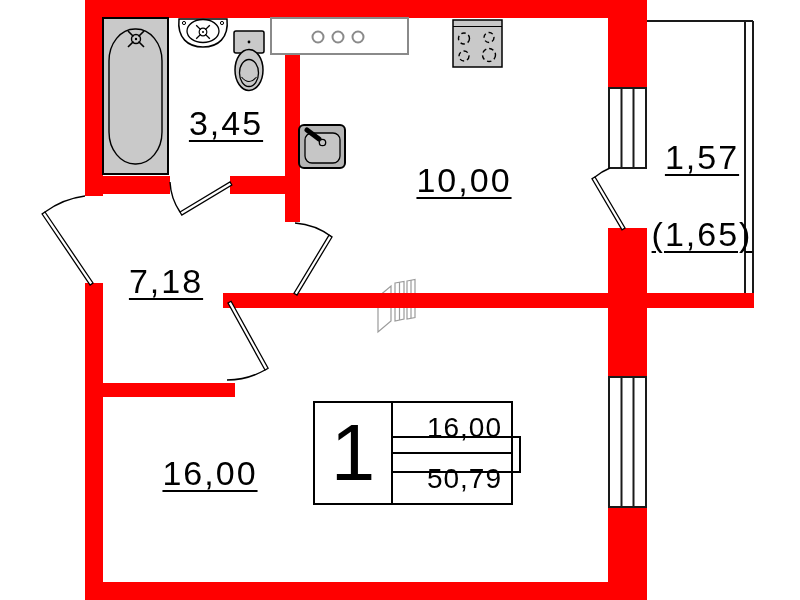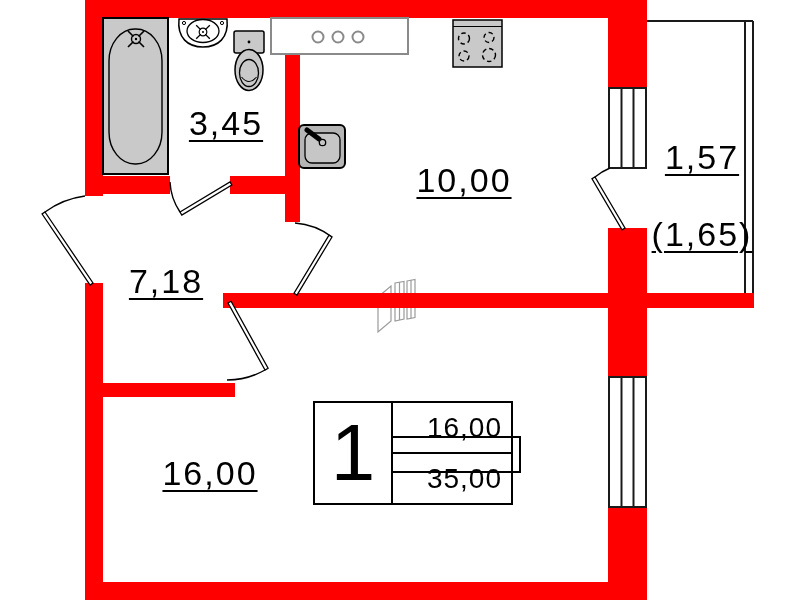--- a/index.html
+++ b/index.html
@@ -161,18 +161,18 @@
   <div class="room-label" style="left:456px; top:161px;margin-left:8px;">10,00</div>
   <div class="room-label" style="left:166px; top:262px;">7,18</div>
   <div class="room-label" style="left:210px; top:454px;">16,00</div>
   <div class="room-label" style="left:702px; top:138px;">1,57</div>
   <div class="room-label" style="left:702px; top:170px;margin-top:45px;">(1,65)</div>
 
   <div class="info-table">
     <div class="unit-cell">1</div>
     <div class="value-rows">
       <div class="value-row rb">16,00</div>
-      <div class="value-row">35,00</div>
+      <div class="value-row">50,79</div>
     </div>
     <div class="mid-box"></div>
   </div>
 
 </div>
 
 </body></html>

